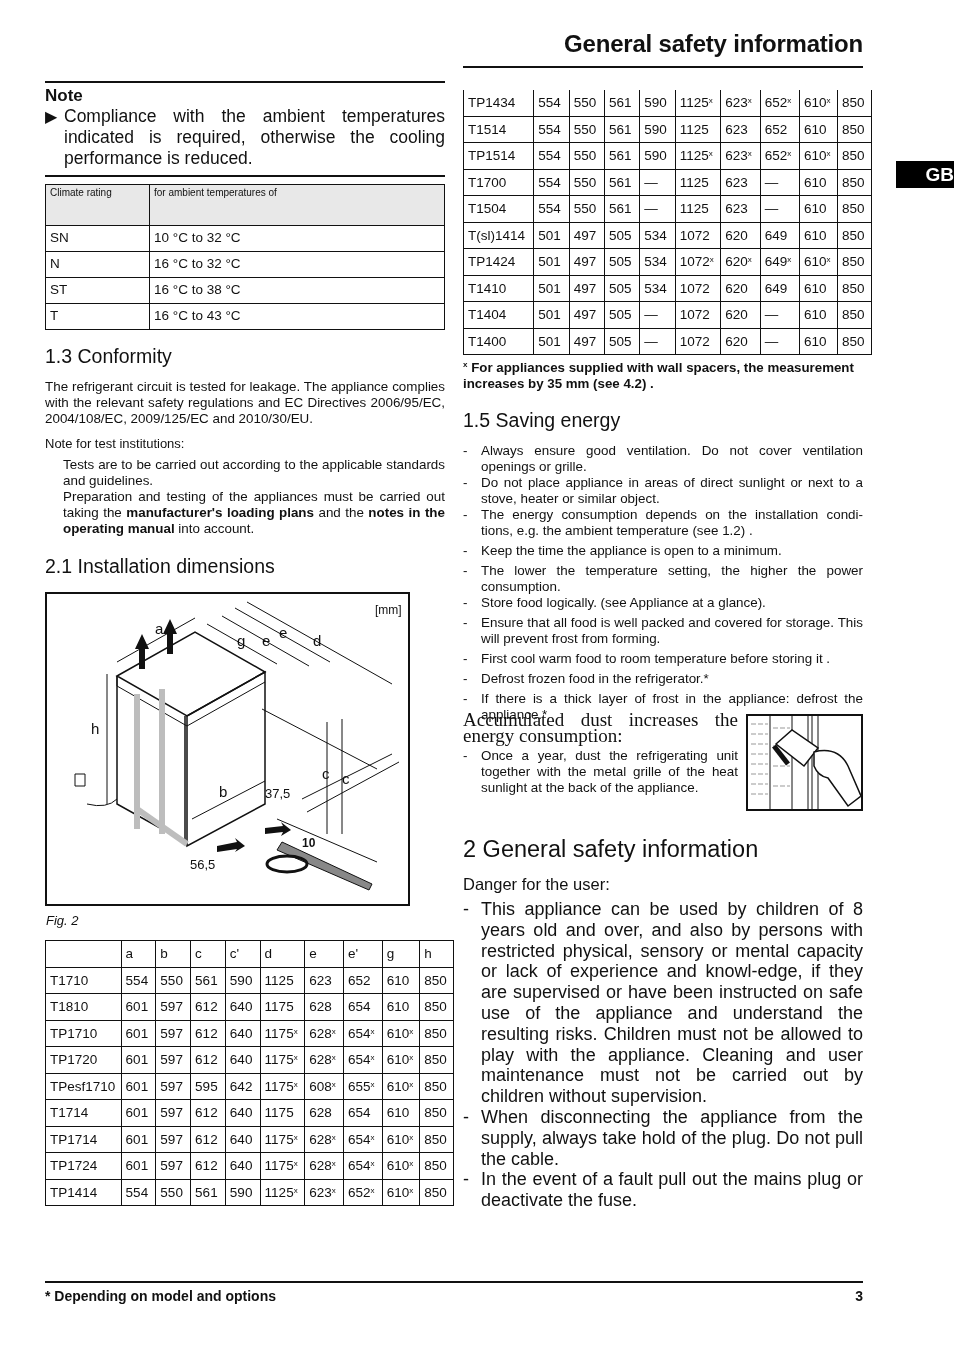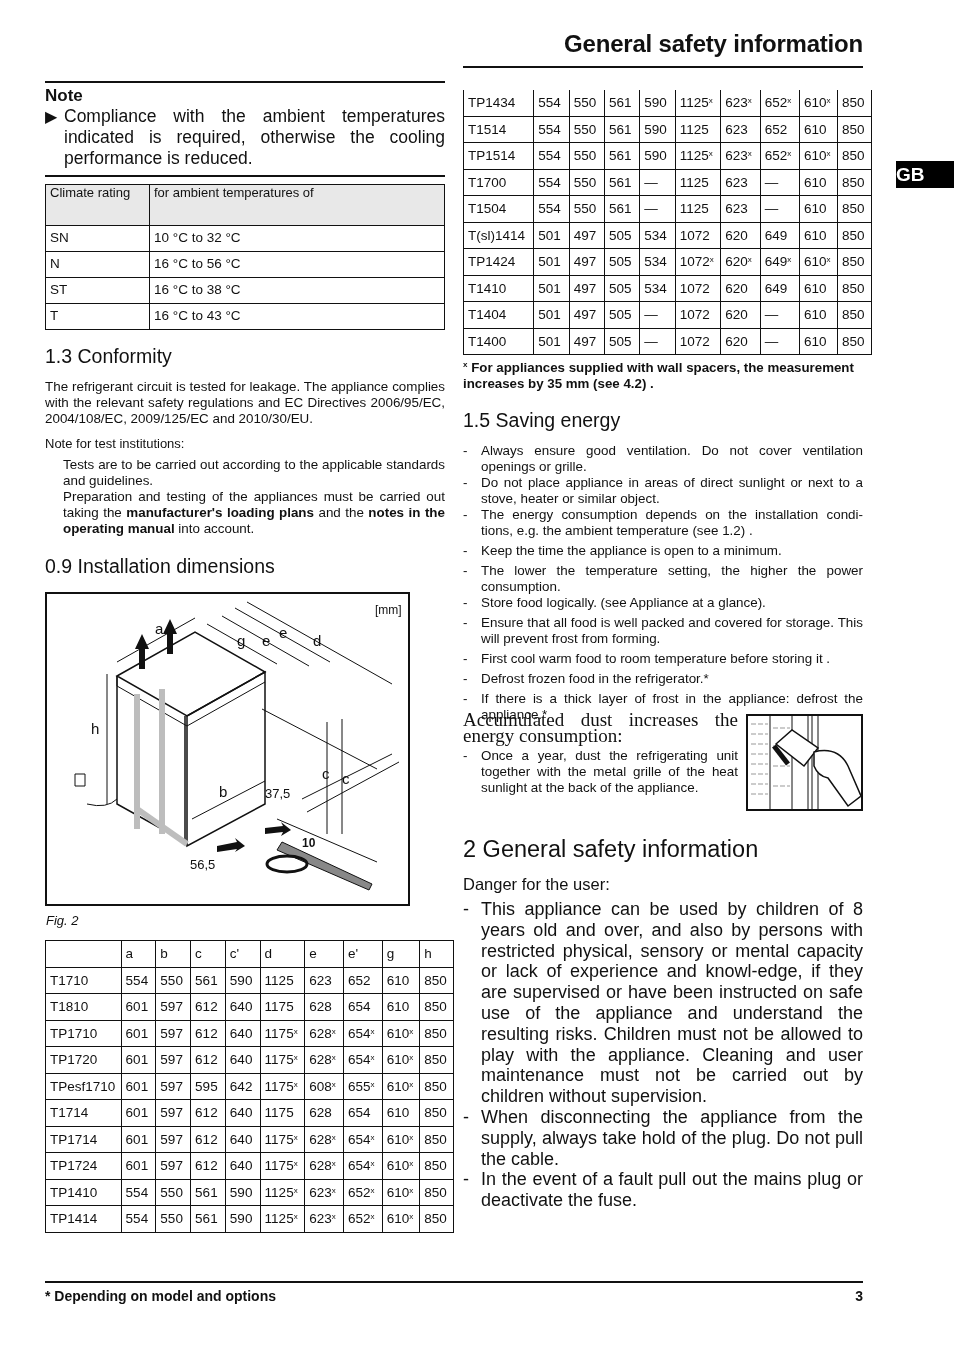--- a/index.html
+++ b/index.html
@@ -3,34 +3,34 @@
 <meta charset="utf-8">
 <style>
   html, body { margin: 0; padding: 0; background: #ffffff; }
   body { width: 954px; height: 1350px; position: relative; overflow: hidden;
          font-family: "Liberation Sans", sans-serif; color: #111; }
   .abs { position: absolute; }
   .page-title { left: 500px; top: 30px; width: 363px; text-align: right;
                 font-size: 24px; font-weight: bold; letter-spacing: -0.2px; }
   .title-rule { left: 463px; top: 66px; width: 400px; height: 2px; background: #111; }
   .gb-tab { left: 896px; top: 161px; width: 58px; height: 27px; background: #000;
-            color: #fff; font-weight: bold; font-size: 19px; text-align: left; line-height: 27px; }
+            color: #fff; font-weight: bold; font-size: 19px; text-align: right; line-height: 27px; }
 
   
   .note-rule { left: 45px; width: 400px; height: 2px; background: #111; }
   .note-title { left: 45px; top: 86px; font-size: 17px; font-weight: bold; }
   .note-text { left: 45px; top: 106px; width: 400px; font-size: 17.5px; line-height: 21px; }
   .note-text .arrow { position: absolute; left: 0; top: 0; font-size: 16px; }
   .note-text .txt { display: block; margin-left: 19px; text-align: justify; }
 
   table.grid { border-collapse: collapse; position: absolute; font-size: 13.5px; }
   table.grid td, table.grid th { border: 1px solid #111; padding: 0 4px; text-align: left;
                                   font-weight: normal; vertical-align: top; }
   .climate { left: 45px; top: 184px; width: 400px; }
-  .climate th { background: #e8e8e8; font-weight: bold; font-size: 13px; height: 40px;
+  .climate th { background: #e8e8e8; font-weight: bold; font-size: 10px; height: 40px;
                 padding-top: 4px; line-height: 16px; }
   .climate td { height: 25px; line-height: 24px; }
 
   h2.sec { position: absolute; margin: 0; font-size: 19.5px; font-weight: normal; }
   .body-txt { position: absolute; font-size: 13.4px; line-height: 16px; text-align: justify; }
   .bold-sub { position: absolute; font-size: 13px; font-weight: normal; }
 
   
   .figure { left: 45px; top: 592px; width: 365px; height: 314px; border: 2px solid #111; box-sizing: border-box; }
   .fig-caption { left: 46px; top: 913px; font-size: 13px; font-style: italic; }
@@ -82,42 +82,42 @@
     <th>for ambient temperatures of</th>
   </tr>
   </tbody>
     <tbody id="climate-body">
       <tr>
         <td>SN</td>
         <td>10 °C to 32 °C</td>
       </tr>
       <tr>
         <td>N</td>
-        <td>16 °C to 56 °C</td>
+        <td>16 °C to 32 °C</td>
       </tr>
       <tr>
         <td>ST</td>
         <td>16 °C to 38 °C</td>
       </tr>
       <tr>
         <td>T</td>
         <td>16 °C to 43 °C</td>
       </tr>
     </tbody>
 </table>
 
 <h2 class="sec" style="left:45px; top:345px">1.3 Conformity</h2>
 <div class="body-txt" style="left:45px; top:379px; width:400px">The refrigerant circuit is tested for leakage. The appliance complies with the relevant safety regulations and EC Directives 2006/95/EC, 2004/108/EC, 2009/125/EC and 2010/30/EU.</div>
 <div class="bold-sub" style="left:45px; top:436px">Note for test institutions:</div>
 <div class="body-txt" style="left:63px; top:457px; width:382px">
   <span>Tests are to be carried out according to the applicable standards and guidelines.</span><br>
   <span>Preparation and testing of the appliances must be carried out taking the </span><b>manufacturer's loading plans</b><span> and the </span><b>notes in the operating manual</b><span> into account.</span>
 </div>
 
-<h2 class="sec" style="left:45px; top:555px">0.9 Installation dimensions</h2>
+<h2 class="sec" style="left:45px; top:555px">2.1 Installation dimensions</h2>
 <div class="abs figure">
   <svg width="361" height="310" viewBox="0 0 361 310" xmlns="http://www.w3.org/2000/svg">
     <g fill="none" stroke="#111" stroke-width="1">
 
       <path d="M70 82 L148 38 L218 78 L140 122 Z" stroke-width="1.5"></path>
       <path d="M70 82 L70 210 L138 248 L138 122" stroke-width="1.5"></path>
       <path d="M140 122 L218 78 L218 210 L140 252 Z" stroke-width="1.5"></path>
       <path d="M70 82 L70 92 L140 132 L218 88"></path>
 
       <path d="M70 68 L148 24"></path>
@@ -271,32 +271,20 @@
       </tr>
       <tr>
         <td>TP1724</td>
         <td>601</td>
         <td>597</td>
         <td>612</td>
         <td>640</td>
         <td><span>1175</span><sup>x</sup></td>
         <td><span>628</span><sup>x</sup></td>
         <td><span>654</span><sup>x</sup></td>
-        <td><span>610</span><sup>x</sup></td>
-        <td>850</td>
-      </tr>
-      <tr>
-        <td>TP1410</td>
-        <td>554</td>
-        <td>550</td>
-        <td>561</td>
-        <td>590</td>
-        <td><span>1125</span><sup>x</sup></td>
-        <td><span>623</span><sup>x</sup></td>
-        <td><span>652</span><sup>x</sup></td>
         <td><span>610</span><sup>x</sup></td>
         <td>850</td>
       </tr>
       <tr>
         <td>TP1414</td>
         <td>554</td>
         <td>550</td>
         <td>561</td>
         <td>590</td>
         <td><span>1125</span><sup>x</sup></td>

